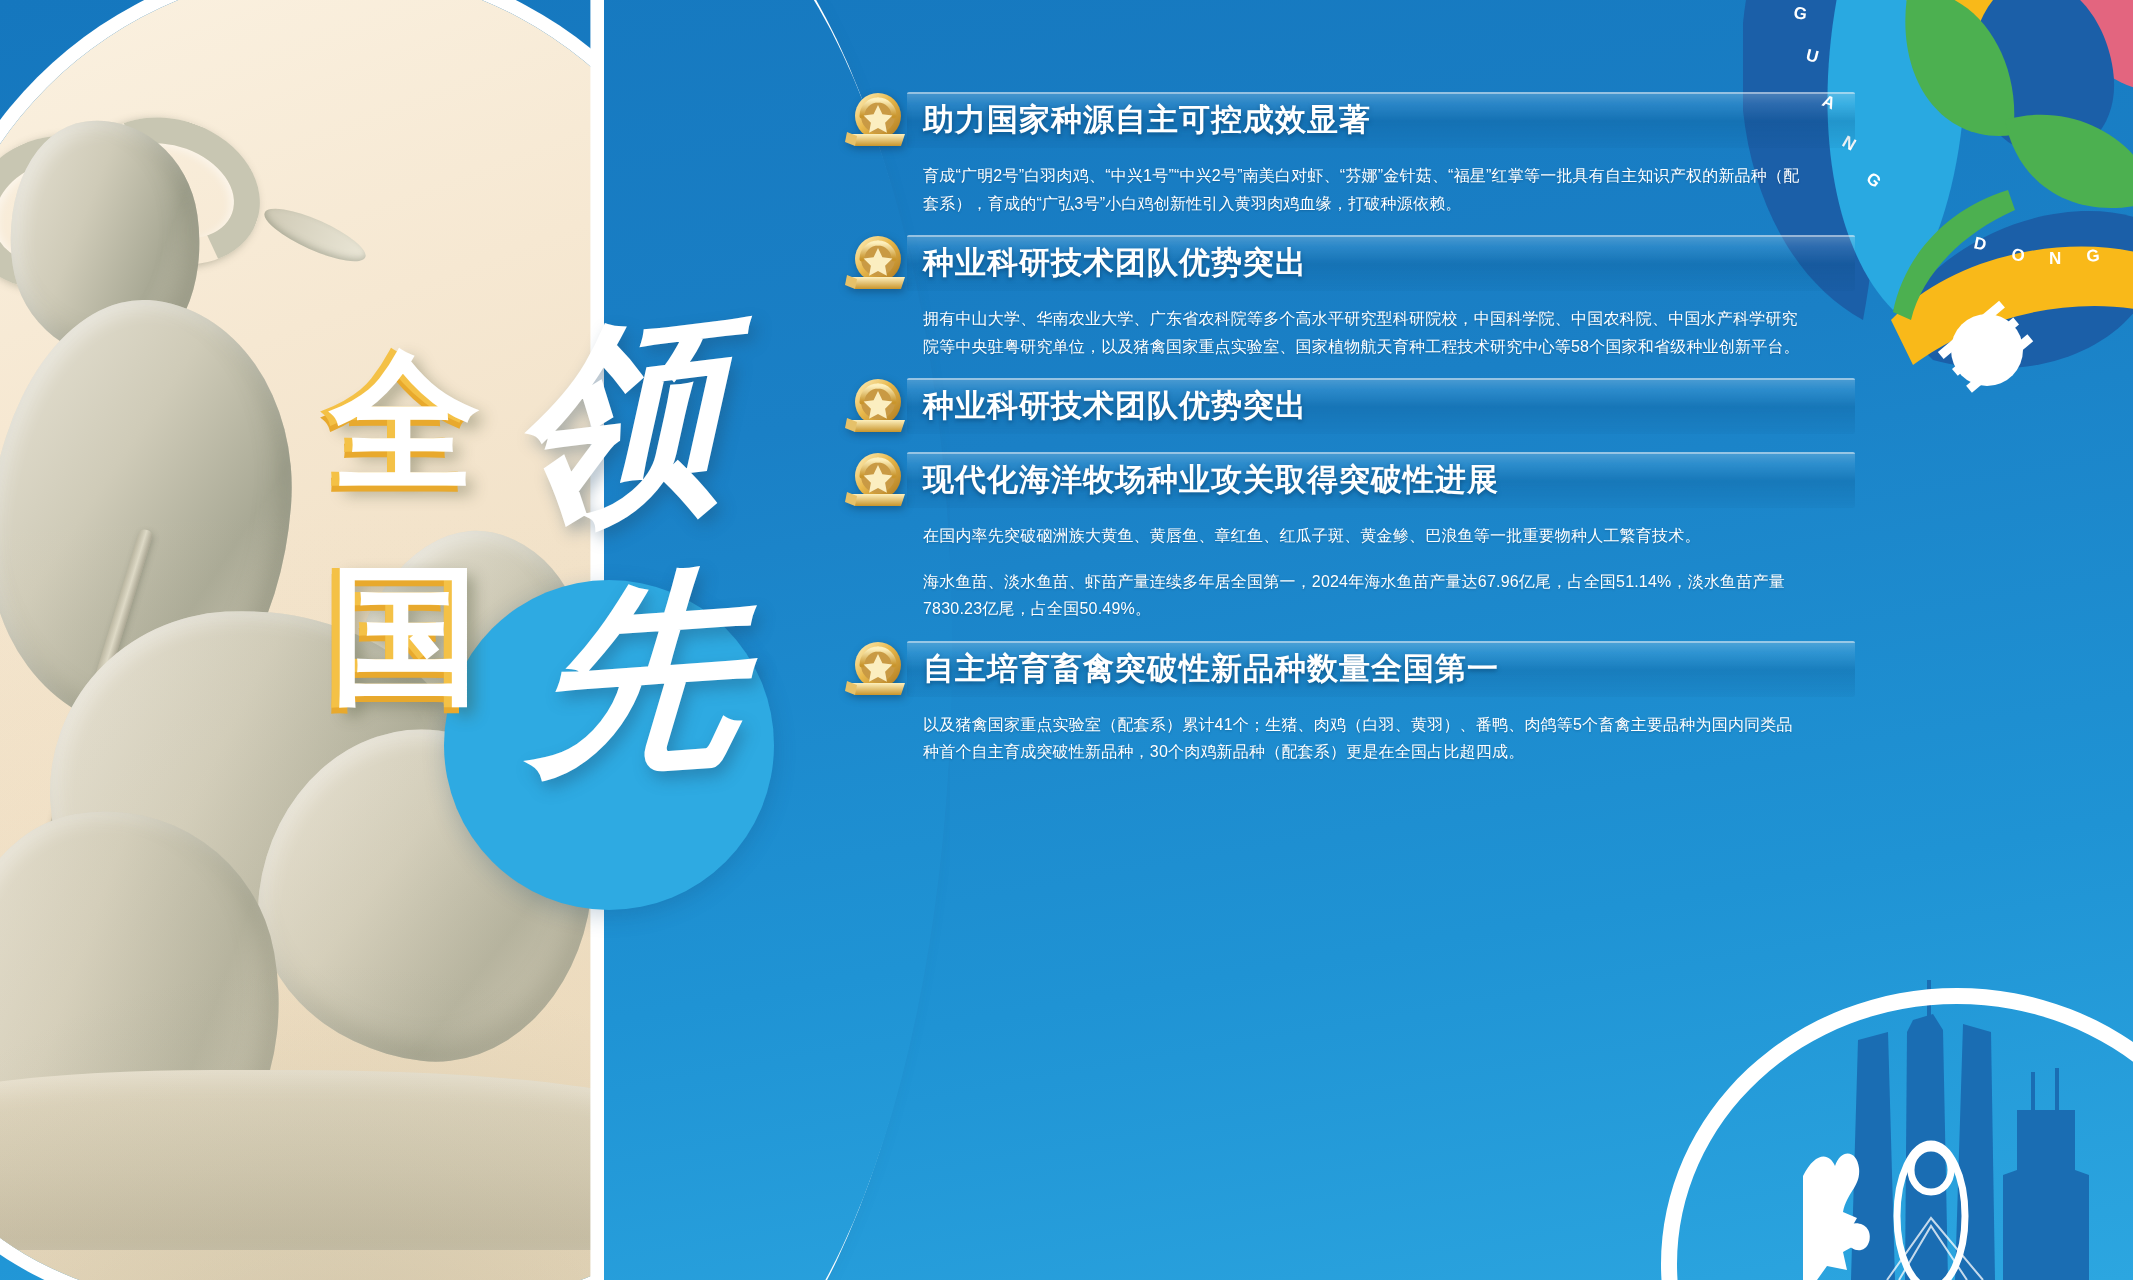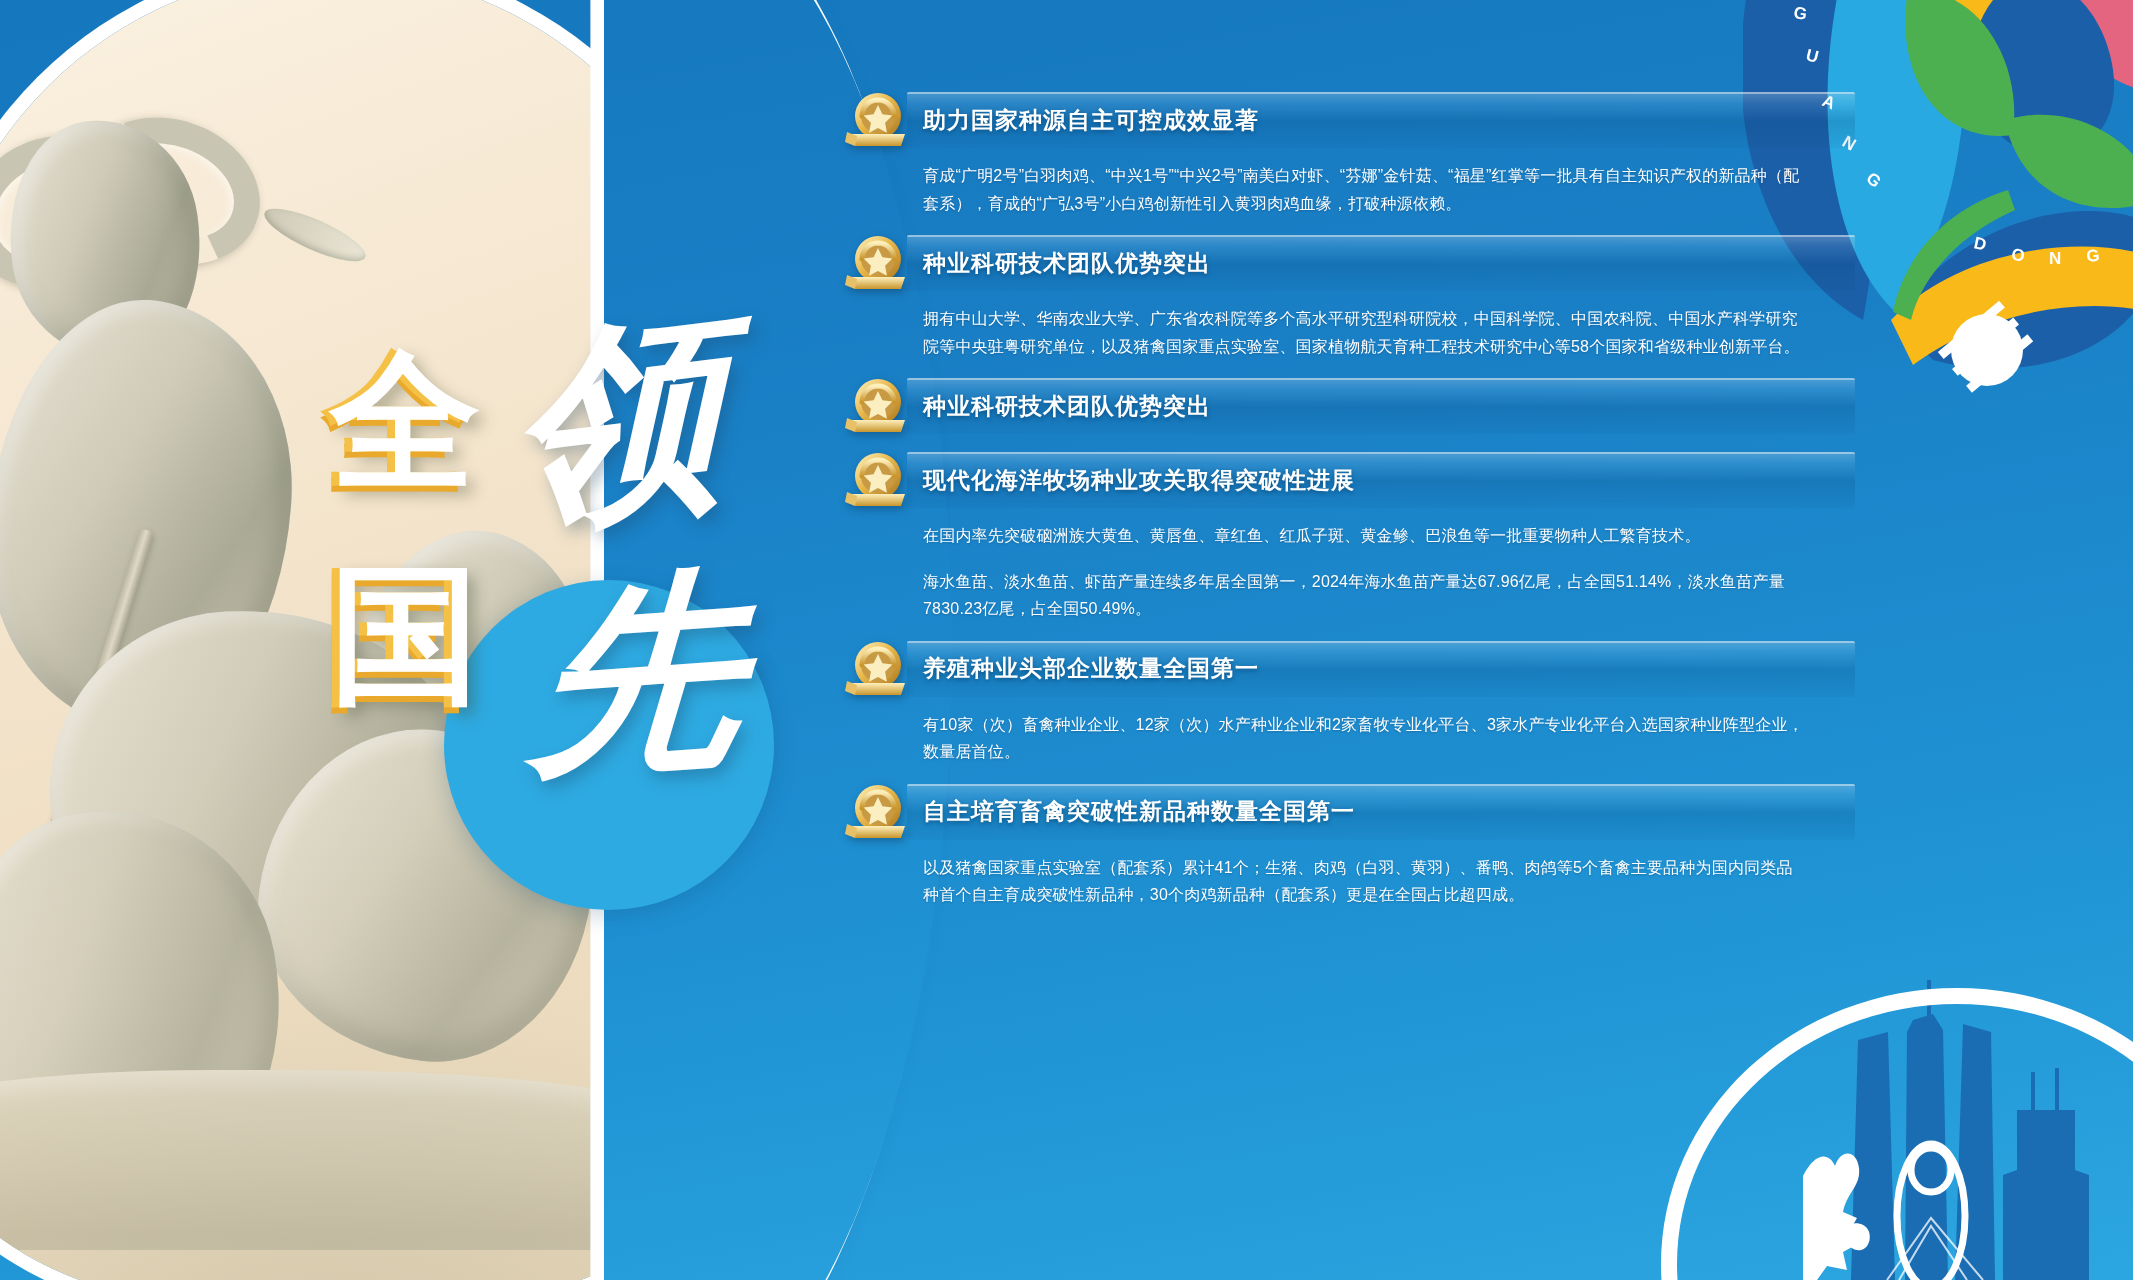--- a/index.html
+++ b/index.html
@@ -152,21 +152,21 @@
     z-index:0;
   }
   .medal{
     position:absolute;left:0;top:-2px;
     width:66px;height:64px;z-index:3;
     filter:drop-shadow(2px 3px 4px rgba(10,50,85,.45));
   }
   .item-title{
     position:relative;z-index:2;
     color:#ffffff;
-    font-size:23px;
+    font-size:31px;
     font-weight:700;
     letter-spacing:1px;
     text-shadow:0 2px 4px rgba(5,55,95,.55);
     white-space:nowrap;
   }
   .item-body{
     margin:14px 0 0 78px;
     color:#ffffff;
     font-size:16px;
     line-height:1.72;
@@ -335,35 +335,20 @@
         </svg>
         <div class="item-title">现代化海洋牧场种业攻关取得突破性进展</div>
       </div>
       <div class="item-body">在国内率先突破硇洲族大黄鱼、黄唇鱼、章红鱼、红瓜子斑、黄金鲹、巴浪鱼等一批重要物种人工繁育技术。</div>
     </div>
 
     <div class="item">
       <div class="item-body">海水鱼苗、淡水鱼苗、虾苗产量连续多年居全国第一，2024年海水鱼苗产量达67.96亿尾，占全国51.14%，淡水鱼苗产量7830.23亿尾，占全国50.49%。</div>
     </div>
 
-    <div class="item">
-      <div class="item-head">
-        <svg class="medal" viewBox="0 0 66 64">
-          <circle cx="33" cy="26" r="23" fill="url(#gmA)"></circle>
-            <circle cx="33" cy="26" r="17" fill="#c99a44"></circle>
-          <path d="M17 26 A16 16 0 0 1 33 10" fill="none" stroke="url(#gmB)" stroke-width="5" stroke-linecap="round"></path>
-          <path d="M49 26 A16 16 0 0 0 33 10" fill="none" stroke="url(#gmB)" stroke-width="5" stroke-linecap="round"></path>
-          <path d="M33 15 l4.4 9.2 10 1.4 -7.3 7.1 1.8 10 -8.9-4.8 -8.9 4.8 1.8-10 -7.3-7.1 10-1.4 Z" fill="#fbeec0"></path>
-          <path d="M6 44 h54 l-4 12 h-46 Z" fill="url(#gmB)"></path>
-            <path d="M2 42 l10 4 -2 10 -10-4 Z" fill="#e6c169"></path>
-        </svg>
-        <div class="item-title">养殖种业头部企业数量全国第一</div>
-      </div>
-      <div class="item-body">有10家（次）畜禽种业企业、12家（次）水产种业企业和2家畜牧专业化平台、3家水产专业化平台入选国家种业阵型企业，数量居首位。</div>
-    </div>
 
     <div class="item">
       <div class="item-head">
         <svg class="medal" viewBox="0 0 66 64">
           <circle cx="33" cy="26" r="23" fill="url(#gmA)"></circle>
             <circle cx="33" cy="26" r="17" fill="#c99a44"></circle>
           <path d="M17 26 A16 16 0 0 1 33 10" fill="none" stroke="url(#gmB)" stroke-width="5" stroke-linecap="round"></path>
           <path d="M49 26 A16 16 0 0 0 33 10" fill="none" stroke="url(#gmB)" stroke-width="5" stroke-linecap="round"></path>
           <path d="M33 15 l4.4 9.2 10 1.4 -7.3 7.1 1.8 10 -8.9-4.8 -8.9 4.8 1.8-10 -7.3-7.1 10-1.4 Z" fill="#fbeec0"></path>
           <path d="M6 44 h54 l-4 12 h-46 Z" fill="url(#gmB)"></path>

